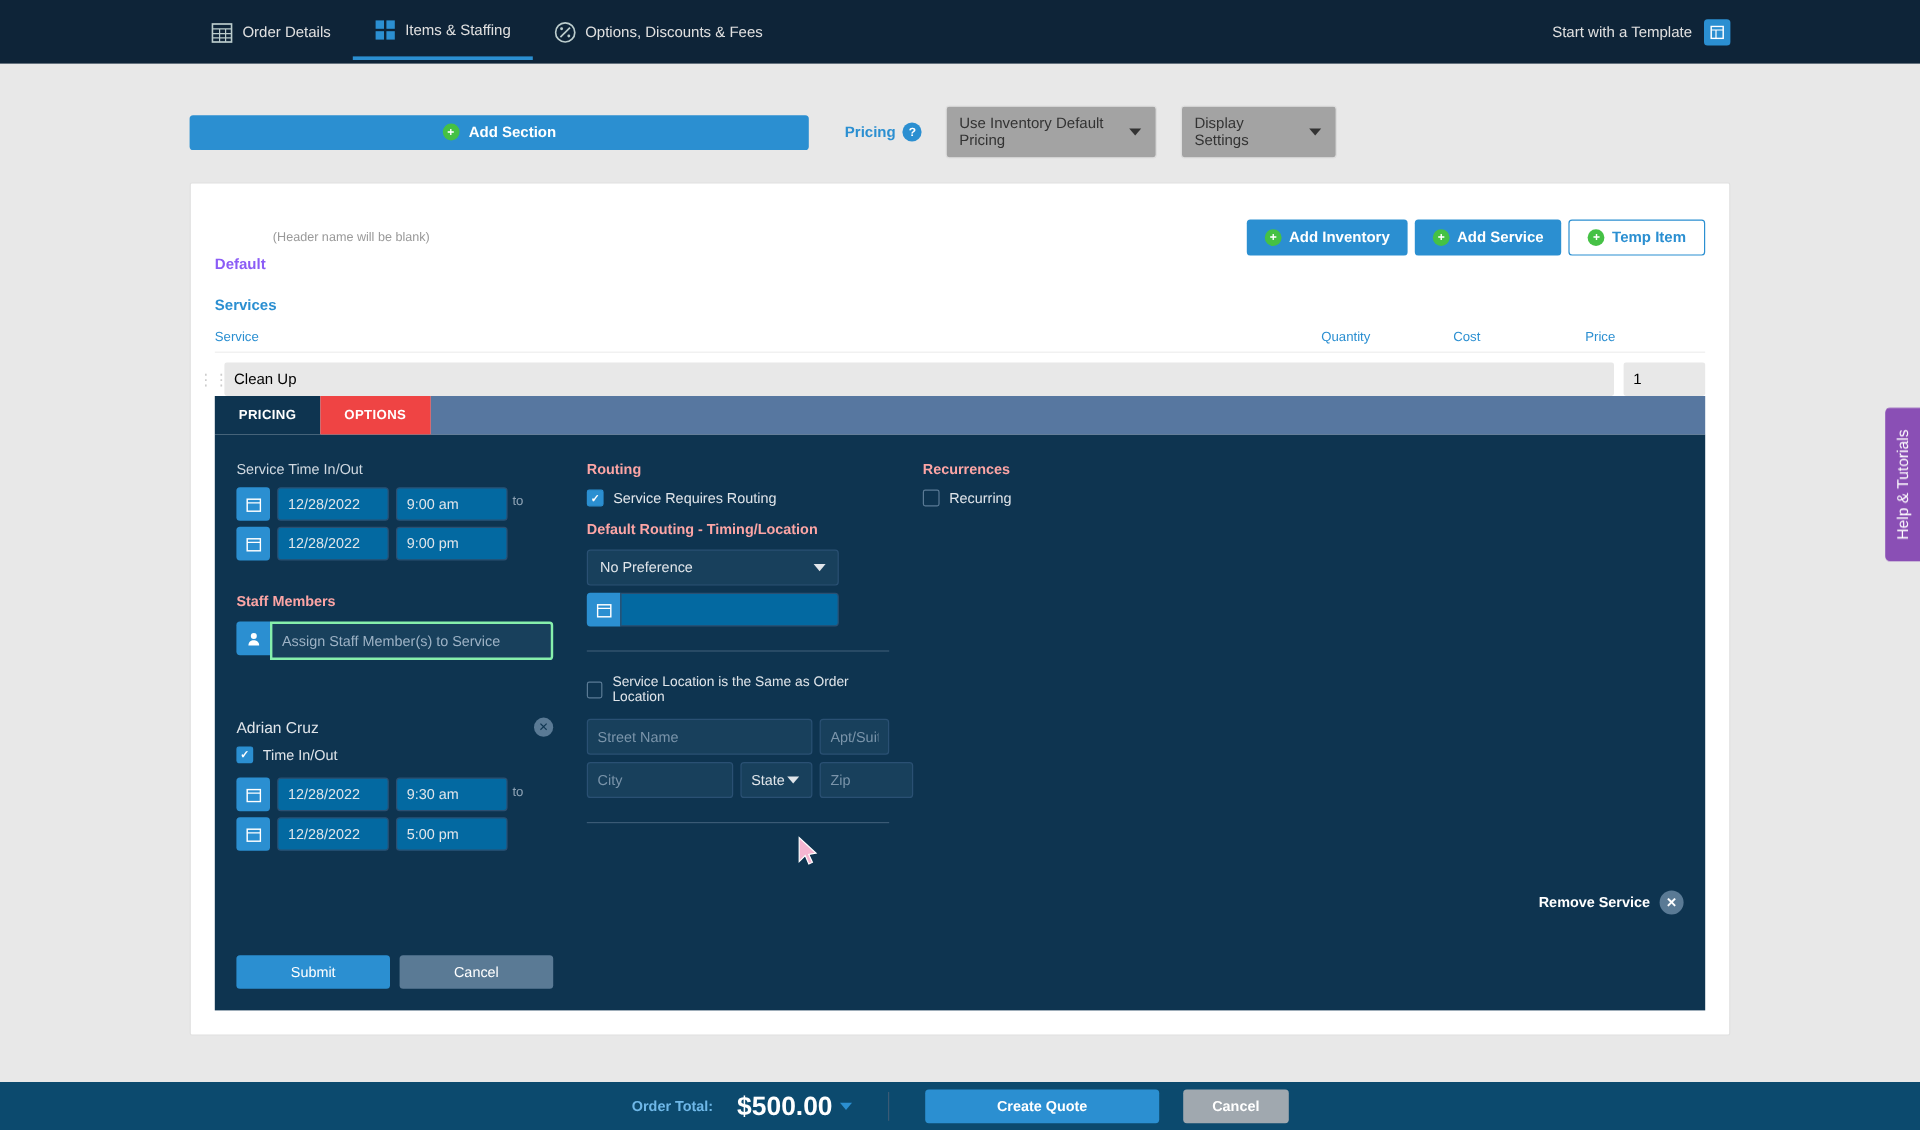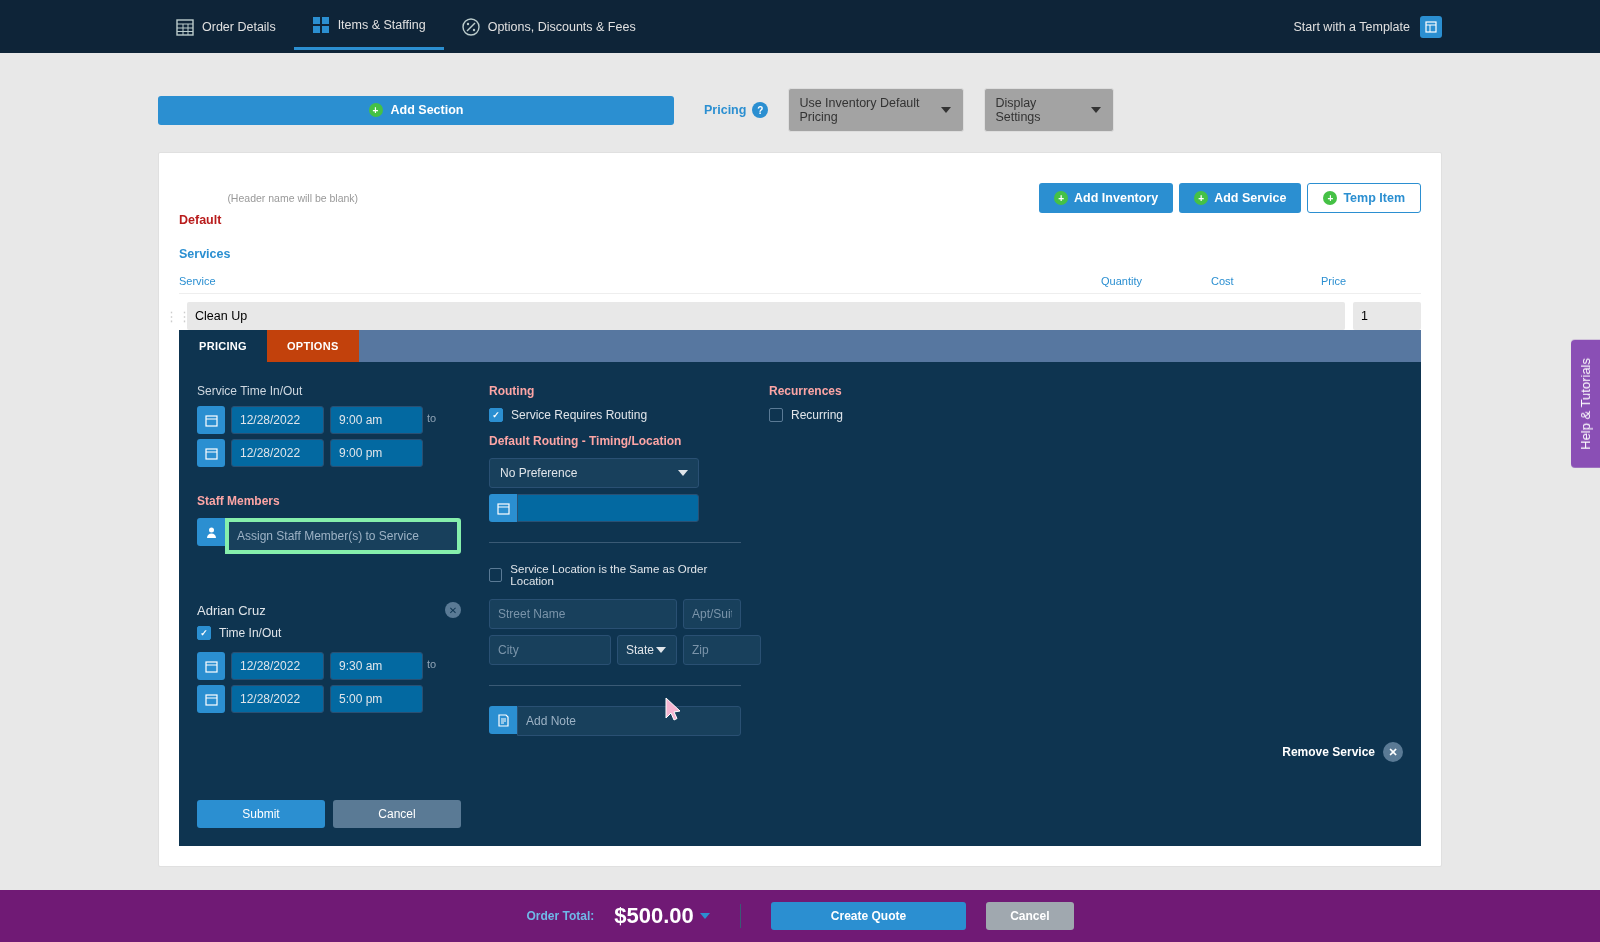--- a/index.html
+++ b/index.html
@@ -141,21 +141,21 @@
   border-radius: 2px;
   padding: 16px 20px 20px;
   border: 1px solid #e0e0e0;
 }
 .panel-header {
   display: flex;
   align-items: center;
   margin-bottom: 20px;
 }
 .header-title {
-  color: #b91c1c;
+  color: #8b5cf6;
   font-size: 12.5px;
   font-weight: 600;
   margin-top: 44px;
 }
 .header-note {
   color: #999;
   font-size: 10.5px;
   margin-left: 6px;
 }
 .header-actions {
@@ -226,21 +226,21 @@
 }
 .tab-row { display: flex; }
 .tab {
   padding: 10px 20px;
   font-size: 11px;
   font-weight: 700;
   cursor: pointer;
   letter-spacing: 0.3px;
 }
 .tab.pricing { background: #0e3450; color: white; }
-.tab.options { background: #c2410c; color: white; }
+.tab.options { background: #ef4444; color: white; }
 .tab-filler { flex: 1; background: #5777a0; }
 .options-body {
   background: #0e3450;
   color: #e0e5ea;
   padding: 22px 18px 18px;
   display: flex;
   gap: 28px;
 }
 .options-col { flex: 1; min-width: 0; }
 .col-label {
@@ -352,21 +352,21 @@
 .addr-input::placeholder { color: #7a94aa; }
 .street-input { flex: 1; }
 .apt-input { width: 58px; }
 .city-input { width: 122px; }
 .state-select { width: 62px; }
 .zip-input { width: 78px; }
 .staff-input-row { display: flex; }
 .staff-text {
   flex: 1;
   background: #18405c;
-  border: 4px solid #86efac;
+  border: 2px solid #86efac;
   color: #eab308;
   padding: 7px 8px;
   border-radius: 0 3px 3px 0;
   font-size: 12px;
   width: 218px;
 }
 .staff-text::placeholder { color: #9db2c5; }
 .staff-name-row {
   display: flex;
   align-items: center;
@@ -442,22 +442,22 @@
   border-radius: 0 3px 3px 0;
   font-size: 12px;
 }
 .note-input::placeholder { color: #9db2c5; }
 .footer-bar {
   position: fixed;
   bottom: 0;
   left: 0;
   right: 0;
   width: 1600px;
-  background: #701a75;
-  height: 52px;
+  background: #0c4a6e;
+  height: 40px;
   display: flex;
   align-items: center;
   padding: 0 60px;
   justify-content: center;
   gap: 20px;
   color: white;
 }
 .footer-label {
   color: #6fb8e8;
   font-size: 12px;
@@ -736,29 +736,20 @@
             <input class="addr-input apt-input" placeholder="Apt/Suite" style="">
           </div>
           <div class="addr-row">
             <input class="addr-input city-input" placeholder="City" style="">
             <div class="dark-select state-select" style="width:62px;padding:7px 22px 7px 8px">State</div>
             <input class="addr-input zip-input" placeholder="Zip" style="">
           </div>
 
           <div class="divider-line"></div>
 
-          <div class="note-row">
-            <span class="icon-btn" style="border-radius:3px 0 0 3px">
-              <svg width="13" height="13" viewBox="0 0 13 13">
-                  <path d="M2 1h7l2 2v9H2z" fill="none" stroke="white" stroke-width="1.2"></path>
-                  <path d="M4 5h5M4 7h5M4 9h3" stroke="white"></path>
-                </svg>
-            </span>
-            <input class="note-input" placeholder="Add Note" style="">
-          </div>
         </div>
 
         <div class="options-col">
           <div class="col-label-blue">Recurrences</div>
           <div class="checkbox-row">
             <span class="checkbox"></span>
             <span>Recurring</span>
           </div>
           <div class="remove-service-row" style="margin-top:320px">
             <span>Remove Service</span>

